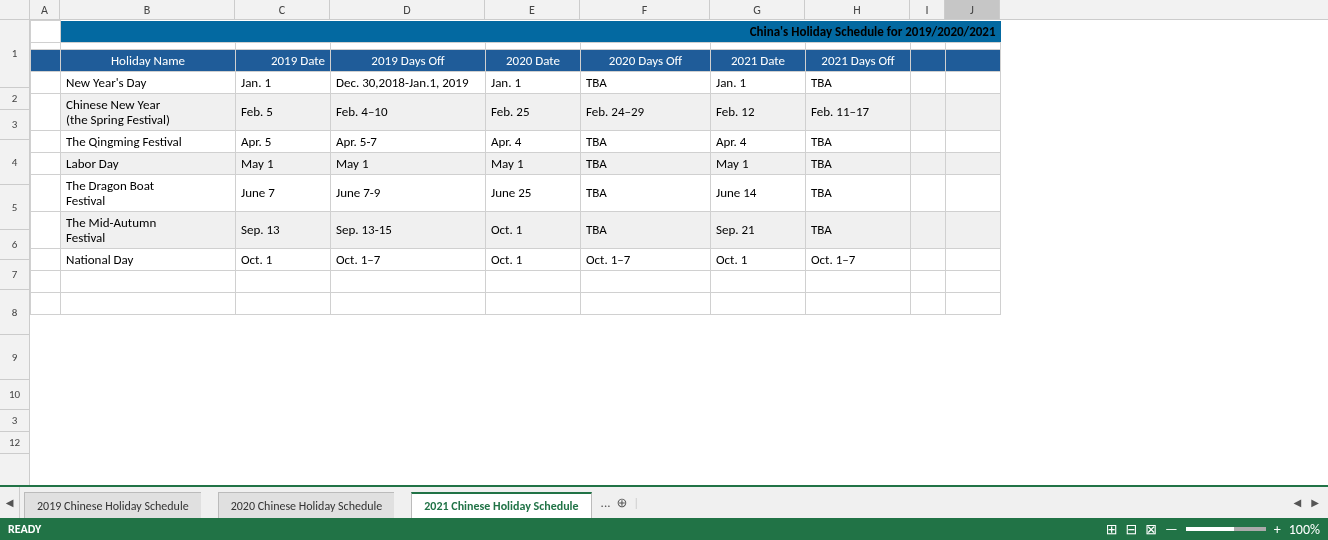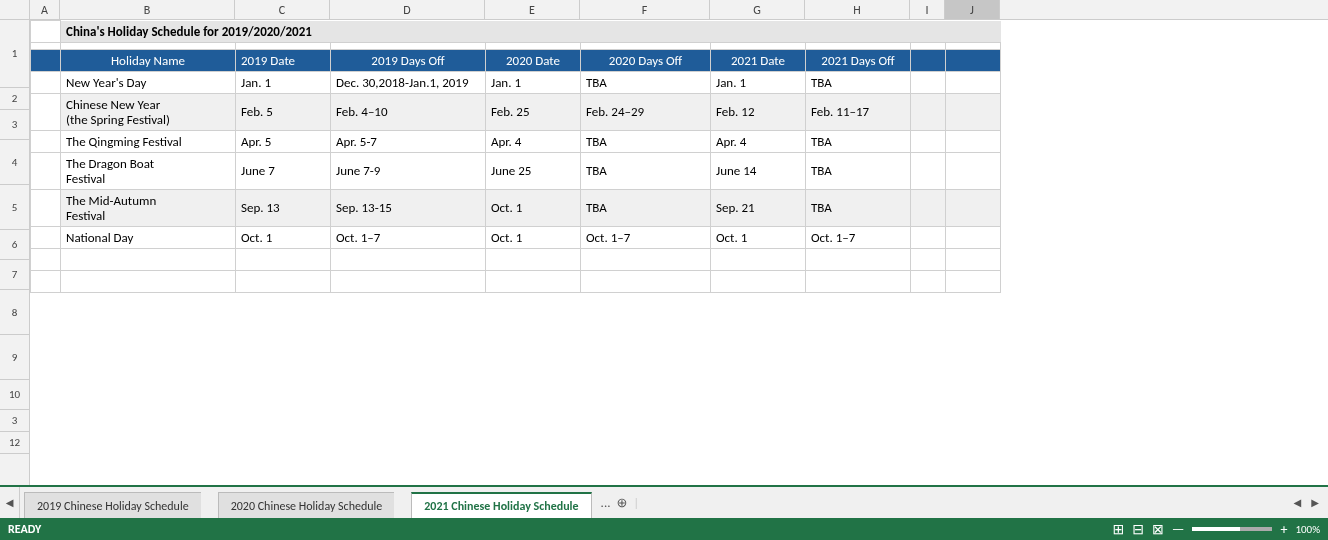--- a/index.html
+++ b/index.html
@@ -81,22 +81,22 @@
       font-size: 13px;
     }
 
     .cell-empty {
       background: #fff;
     }
 
     .title-cell {
       font-size: 22px;
       font-weight: bold;
-      text-align: left;
-      background: #e5e5e5;
+      text-align: right;
+      background: #0369a1;
       border: none !important;
     }
 
     .header-row td {
       background: #1F5C99;
       color: #fff;
       font-weight: normal;
       text-align: center;
       border: 1px solid #1a4e85;
     }
@@ -218,21 +218,21 @@
     .status-icon {
       color: #fff;
       font-size: 14px;
       cursor: pointer;
     }
 
     .zoom-area {
       display: flex;
       align-items: center;
       color: #fff;
-      font-size: 11px;
+      font-size: 14px;
       gap: 4px;
     }
 
     .zoom-slider {
       width: 80px;
       height: 4px;
       background: #aaa;
       position: relative;
     }
 
@@ -315,21 +315,21 @@
           <td class="cell-empty"></td>
           <td class="cell-empty"></td>
           <td class="cell-empty"></td>
           <td class="cell-empty"></td>
           <td class="cell-empty"></td>
         </tr>
 
         <tr class="header-row">
           <td></td>
           <td>Holiday Name</td>
-          <td style="text-align:left;">2019 Date</td>
+          <td style="text-align:right;">2019 Date</td>
           <td style="text-align:center;margin-left:24px;">2019 Days Off</td>
           <td style="text-align:center;margin-top:13px;">2020 Date</td>
           <td style="text-align:center;">2020 Days Off</td>
           <td style="text-align:center;">2021 Date</td>
           <td style="text-align:center;">2021 Days Off</td>
           <td></td>
           <td></td>
         </tr>
 
         <tr class="data-row">
@@ -364,20 +364,32 @@
           <td>Apr. 5</td>
           <td>Apr. 5-7</td>
           <td>Apr. 4</td>
           <td>TBA</td>
           <td>Apr. 4</td>
           <td>TBA</td>
           <td class="cell-empty"></td>
           <td class="cell-empty"></td>
         </tr>
 
+        <tr class="data-row alt">
+          <td class="cell-empty"></td>
+          <td>Labor Day</td>
+          <td>May 1</td>
+          <td>May 1</td>
+          <td>May 1</td>
+          <td>TBA</td>
+          <td>May 1</td>
+          <td>TBA</td>
+          <td class="cell-empty"></td>
+          <td class="cell-empty"></td>
+        </tr>
 
         <tr class="data-row">
           <td class="cell-empty"></td>
           <td>The Dragon Boat<br>Festival</td>
           <td>June 7</td>
           <td>June 7-9</td>
           <td>June 25</td>
           <td>TBA</td>
           <td>June 14</td>
           <td>TBA</td>

